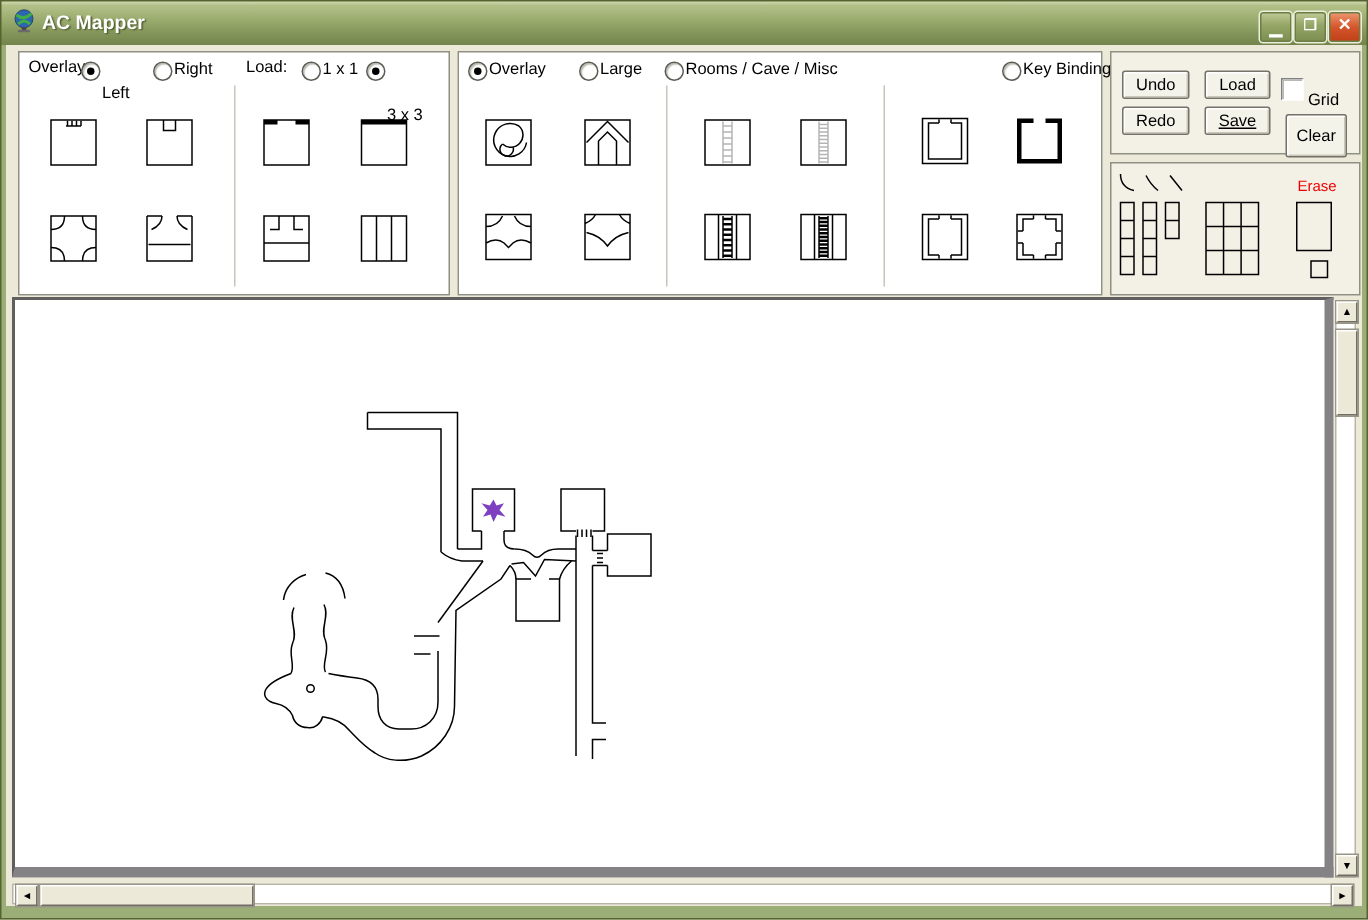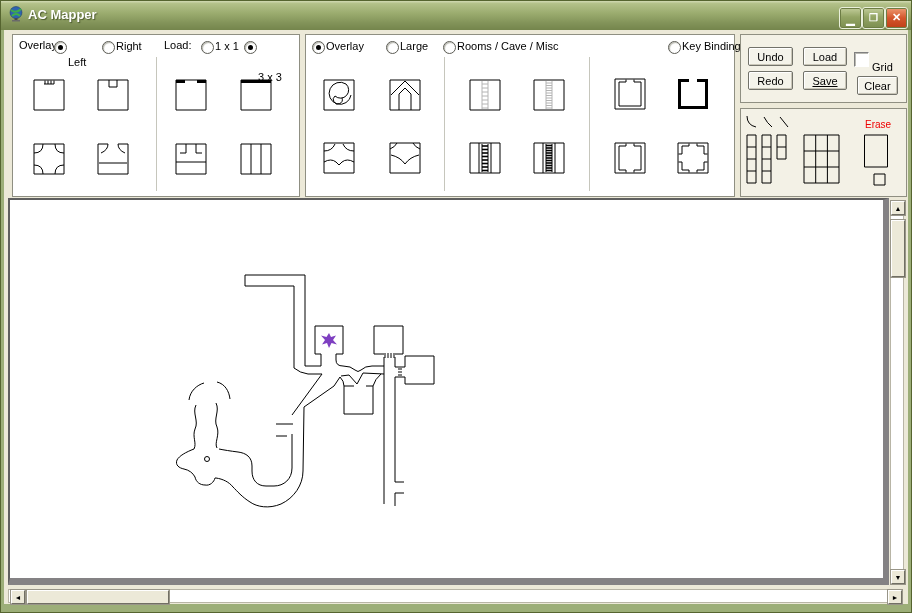--- a/index.html
+++ b/index.html
@@ -266,21 +266,21 @@
     </div>
 </div>
 
 <div class="panel" style="left:740px;top:34px;width:165px;height:67px;">
   <button class="btn3d" style="left:7px;top:12px;width:45px;height:19px;">Undo</button>
   <button class="btn3d" style="left:7px;top:36px;width:45px;height:19px;">Redo</button>
   <button class="btn3d" style="left:62px;top:12px;width:44px;height:19px;">Load</button>
   <button class="btn3d" style="left:62px;top:36px;width:44px;height:19px;text-decoration:underline;">Save</button>
   <div class="chk" style="left:113px;top:17px;"></div>
   <span class="lbl" style="left:131px;top:10px;margin-top:16px;">Grid</span>
-  <button class="btn3d" style="left:116px;top:41px;width:41px;height:19px;">Clear</button>
+  <button class="btn3d" style="left:116px;top:41px;width:41px;height:29px;">Clear</button>
 </div>
 
 <div class="panel" style="left:740px;top:108px;width:165px;height:87px;">
   <span class="erase-lbl" style="left: 124px; top: 10px; color: rgb(238, 0, 0);">Erase</span>
   <div id="tool-tiles">
       <svg width="13" height="14" viewBox="0 0 13 14" class="tile" style="left: 4px; top: 6px;">
         <path d="M2,1 Q2,10 11,12" fill="none" stroke="#000" stroke-width="1"></path>
       </svg>
       <svg width="13" height="14" viewBox="0 0 13 14" class="tile" style="left: 20px; top: 6px;">
         <path d="M3,2 Q6,8 11,12" fill="none" stroke="#000" stroke-width="1"></path>

